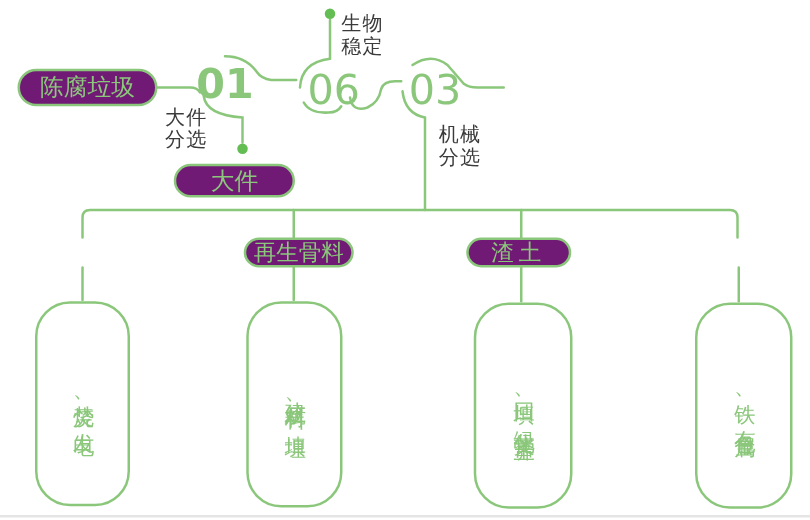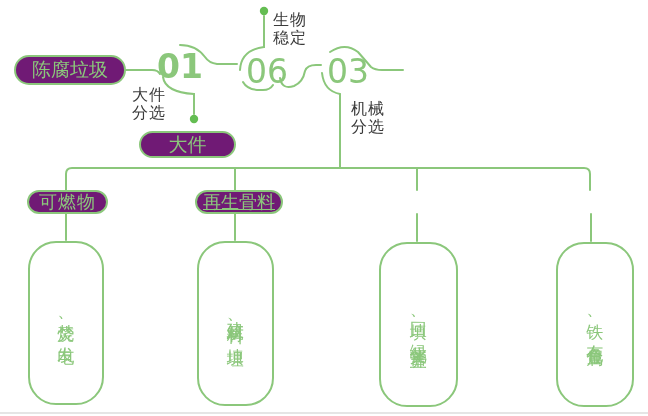--- a/index.html
+++ b/index.html
@@ -82,22 +82,22 @@
 
   <div class="steplabel" style="left:132px;top:86px;">大件
 分选</div>
   <div class="steplabel" style="left:273px;top:11px;">生物
 稳定</div>
   <div class="steplabel" style="left:351px;top:100px;">机械
 分选</div>
 
   <div class="pill" style="left:139px;top:131px;width:97px;height:27px;border-radius:14px;font-size:19px;">大件</div>
 
-  <div class="pill" style="left:27px;top:190px;width:81px;height:24px;border-radius:12px;font-size:18px;letter-spacing:1px;">可燃物</div>
-  <div class="pill" style="left:195px;top:190px;width:88px;height:24px;border-radius:12px;font-size:18px;text-decoration:underline;">再生骨料</div>
+  <div class="pill" style="left:195px;top:190px;width:88px;height:24px;border-radius:12px;font-size:18px;">再生骨料</div>
+  <div class="pill" style="left:373px;top:190px;width:84px;height:24px;border-radius:12px;font-size:18px;letter-spacing:4px;">渣土</div>
 
   <div class="obox" style="left:28px;top:241px;width:76px;height:164px;">
     <span class="vtext">焚烧、发电</span>
   </div>
   <div class="obox" style="left:197px;top:241px;width:77px;height:165px;">
     <span class="vtext">建筑材料、填埋</span>
   </div>
   <div class="obox" style="left:379px;top:242px;width:79px;height:165px;">
     <span class="vtext">回填、绿化营养土</span>
   </div>

